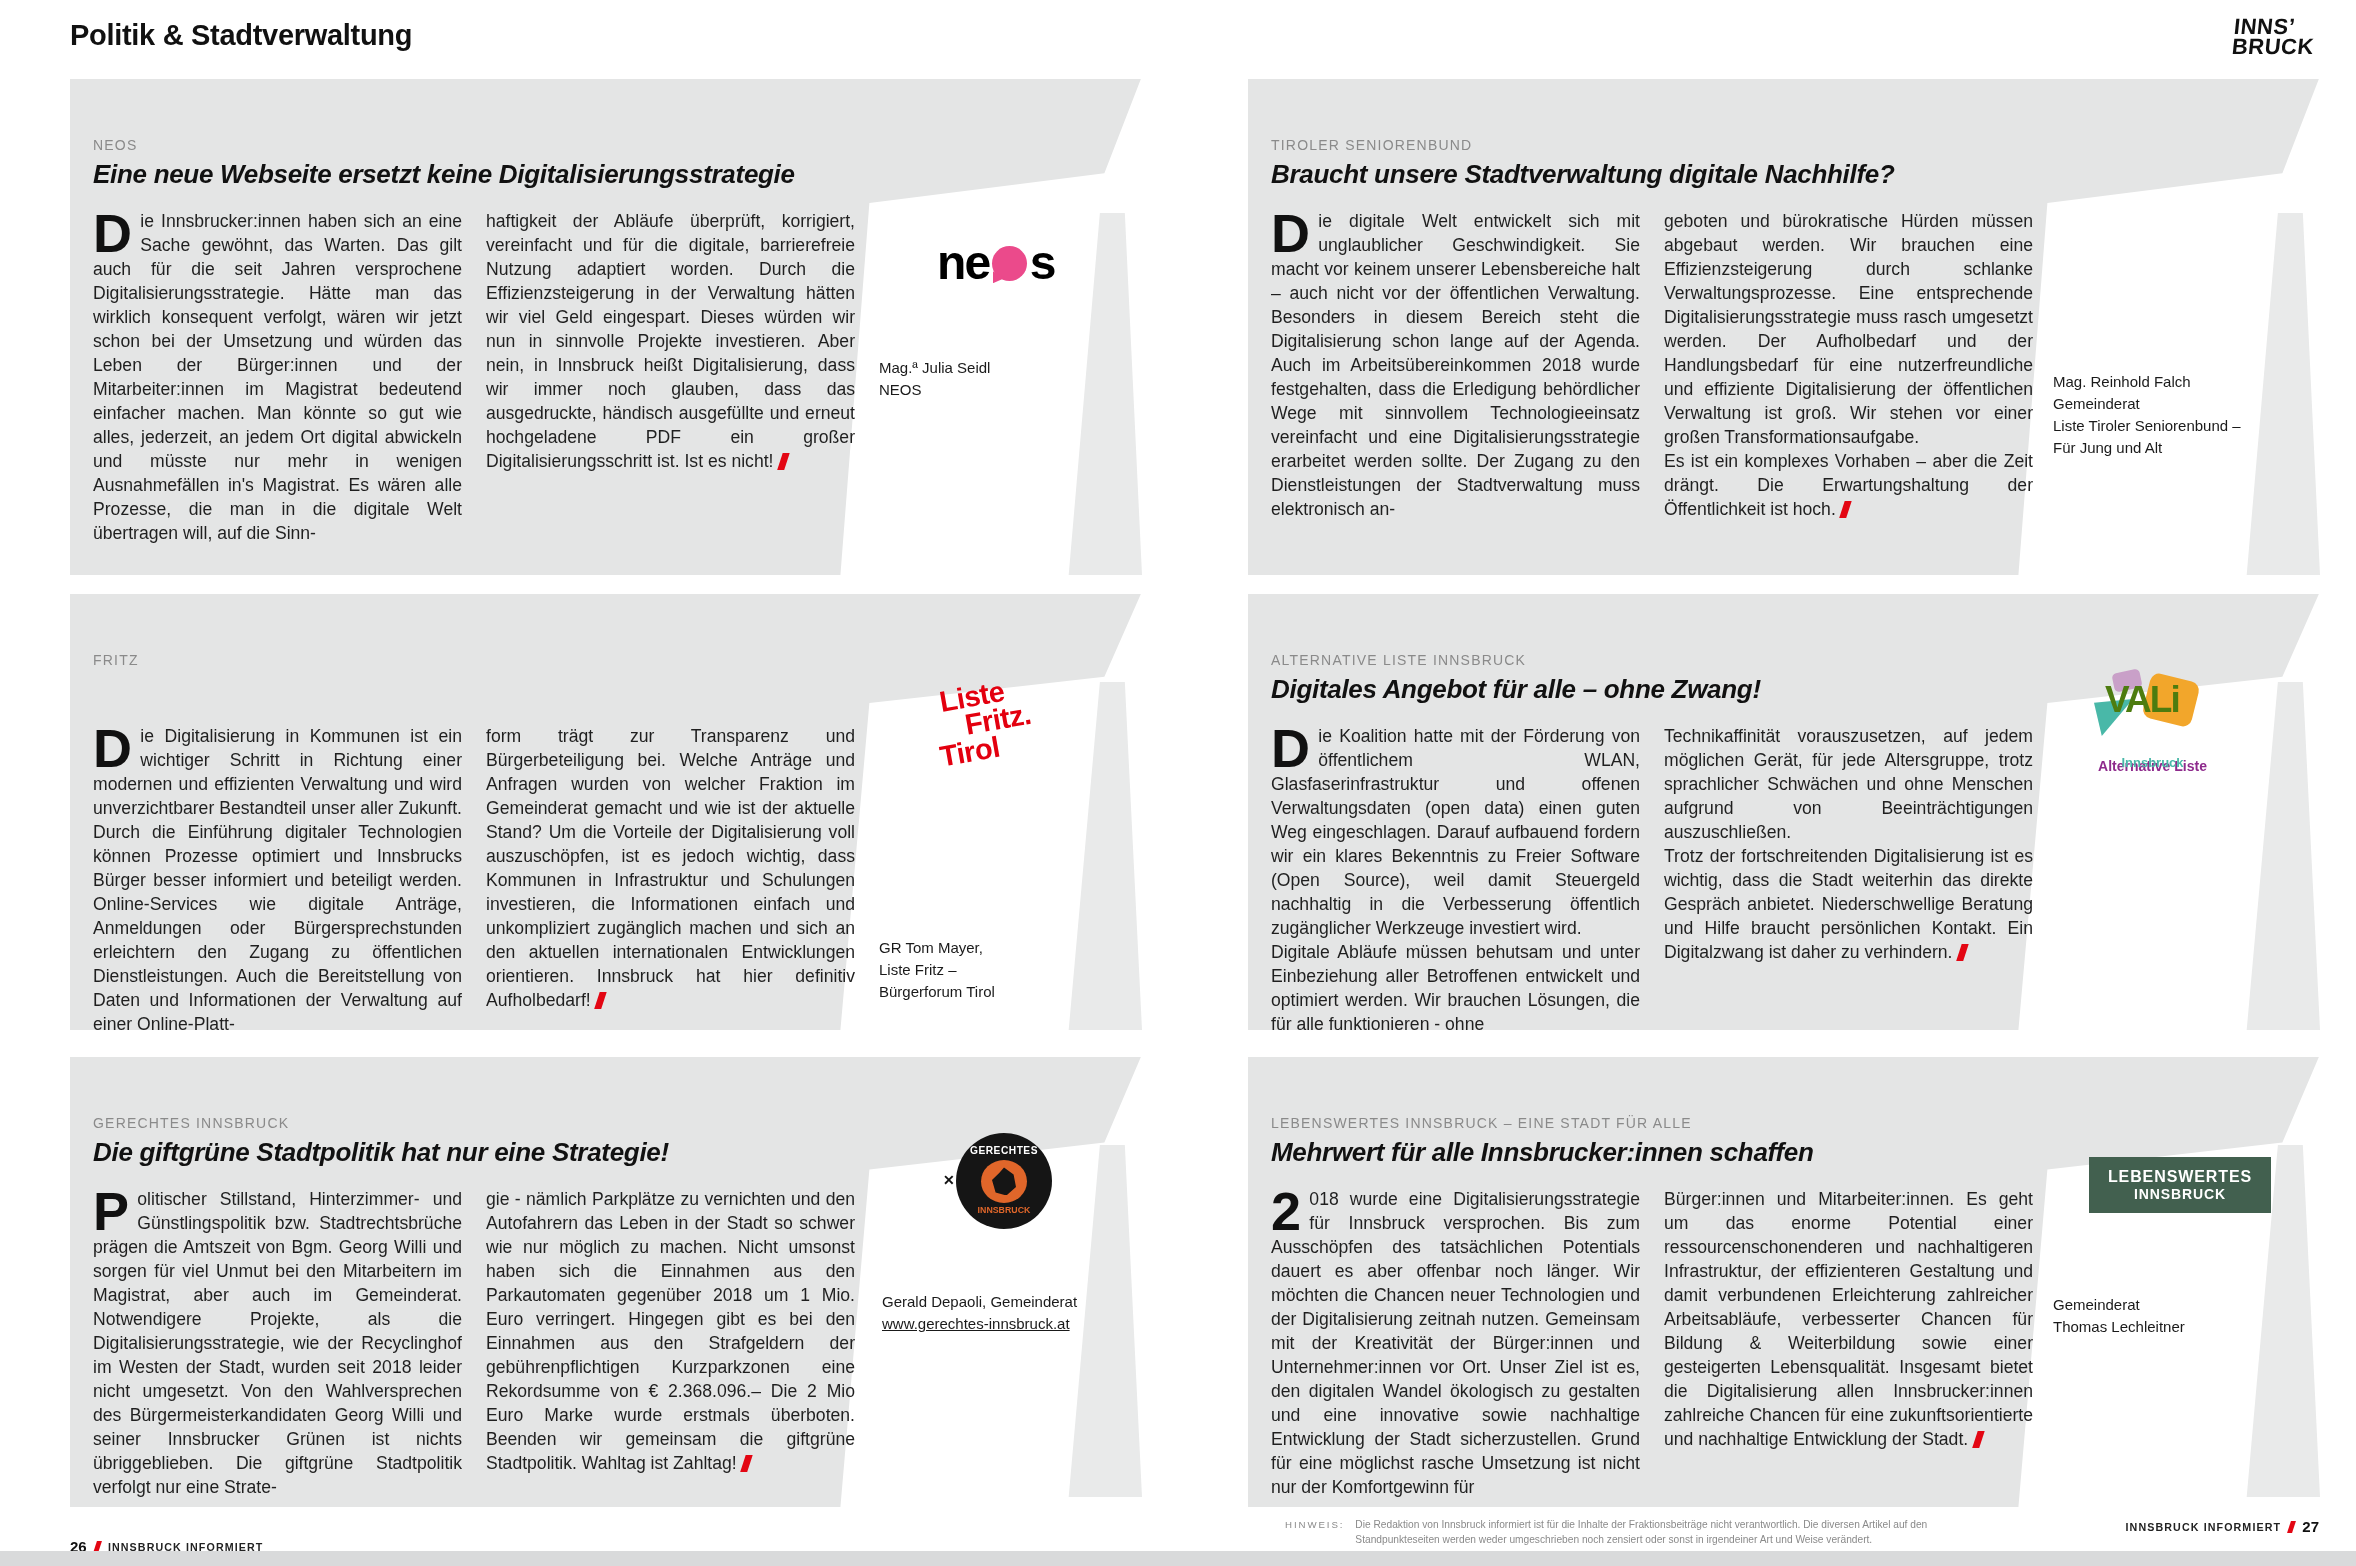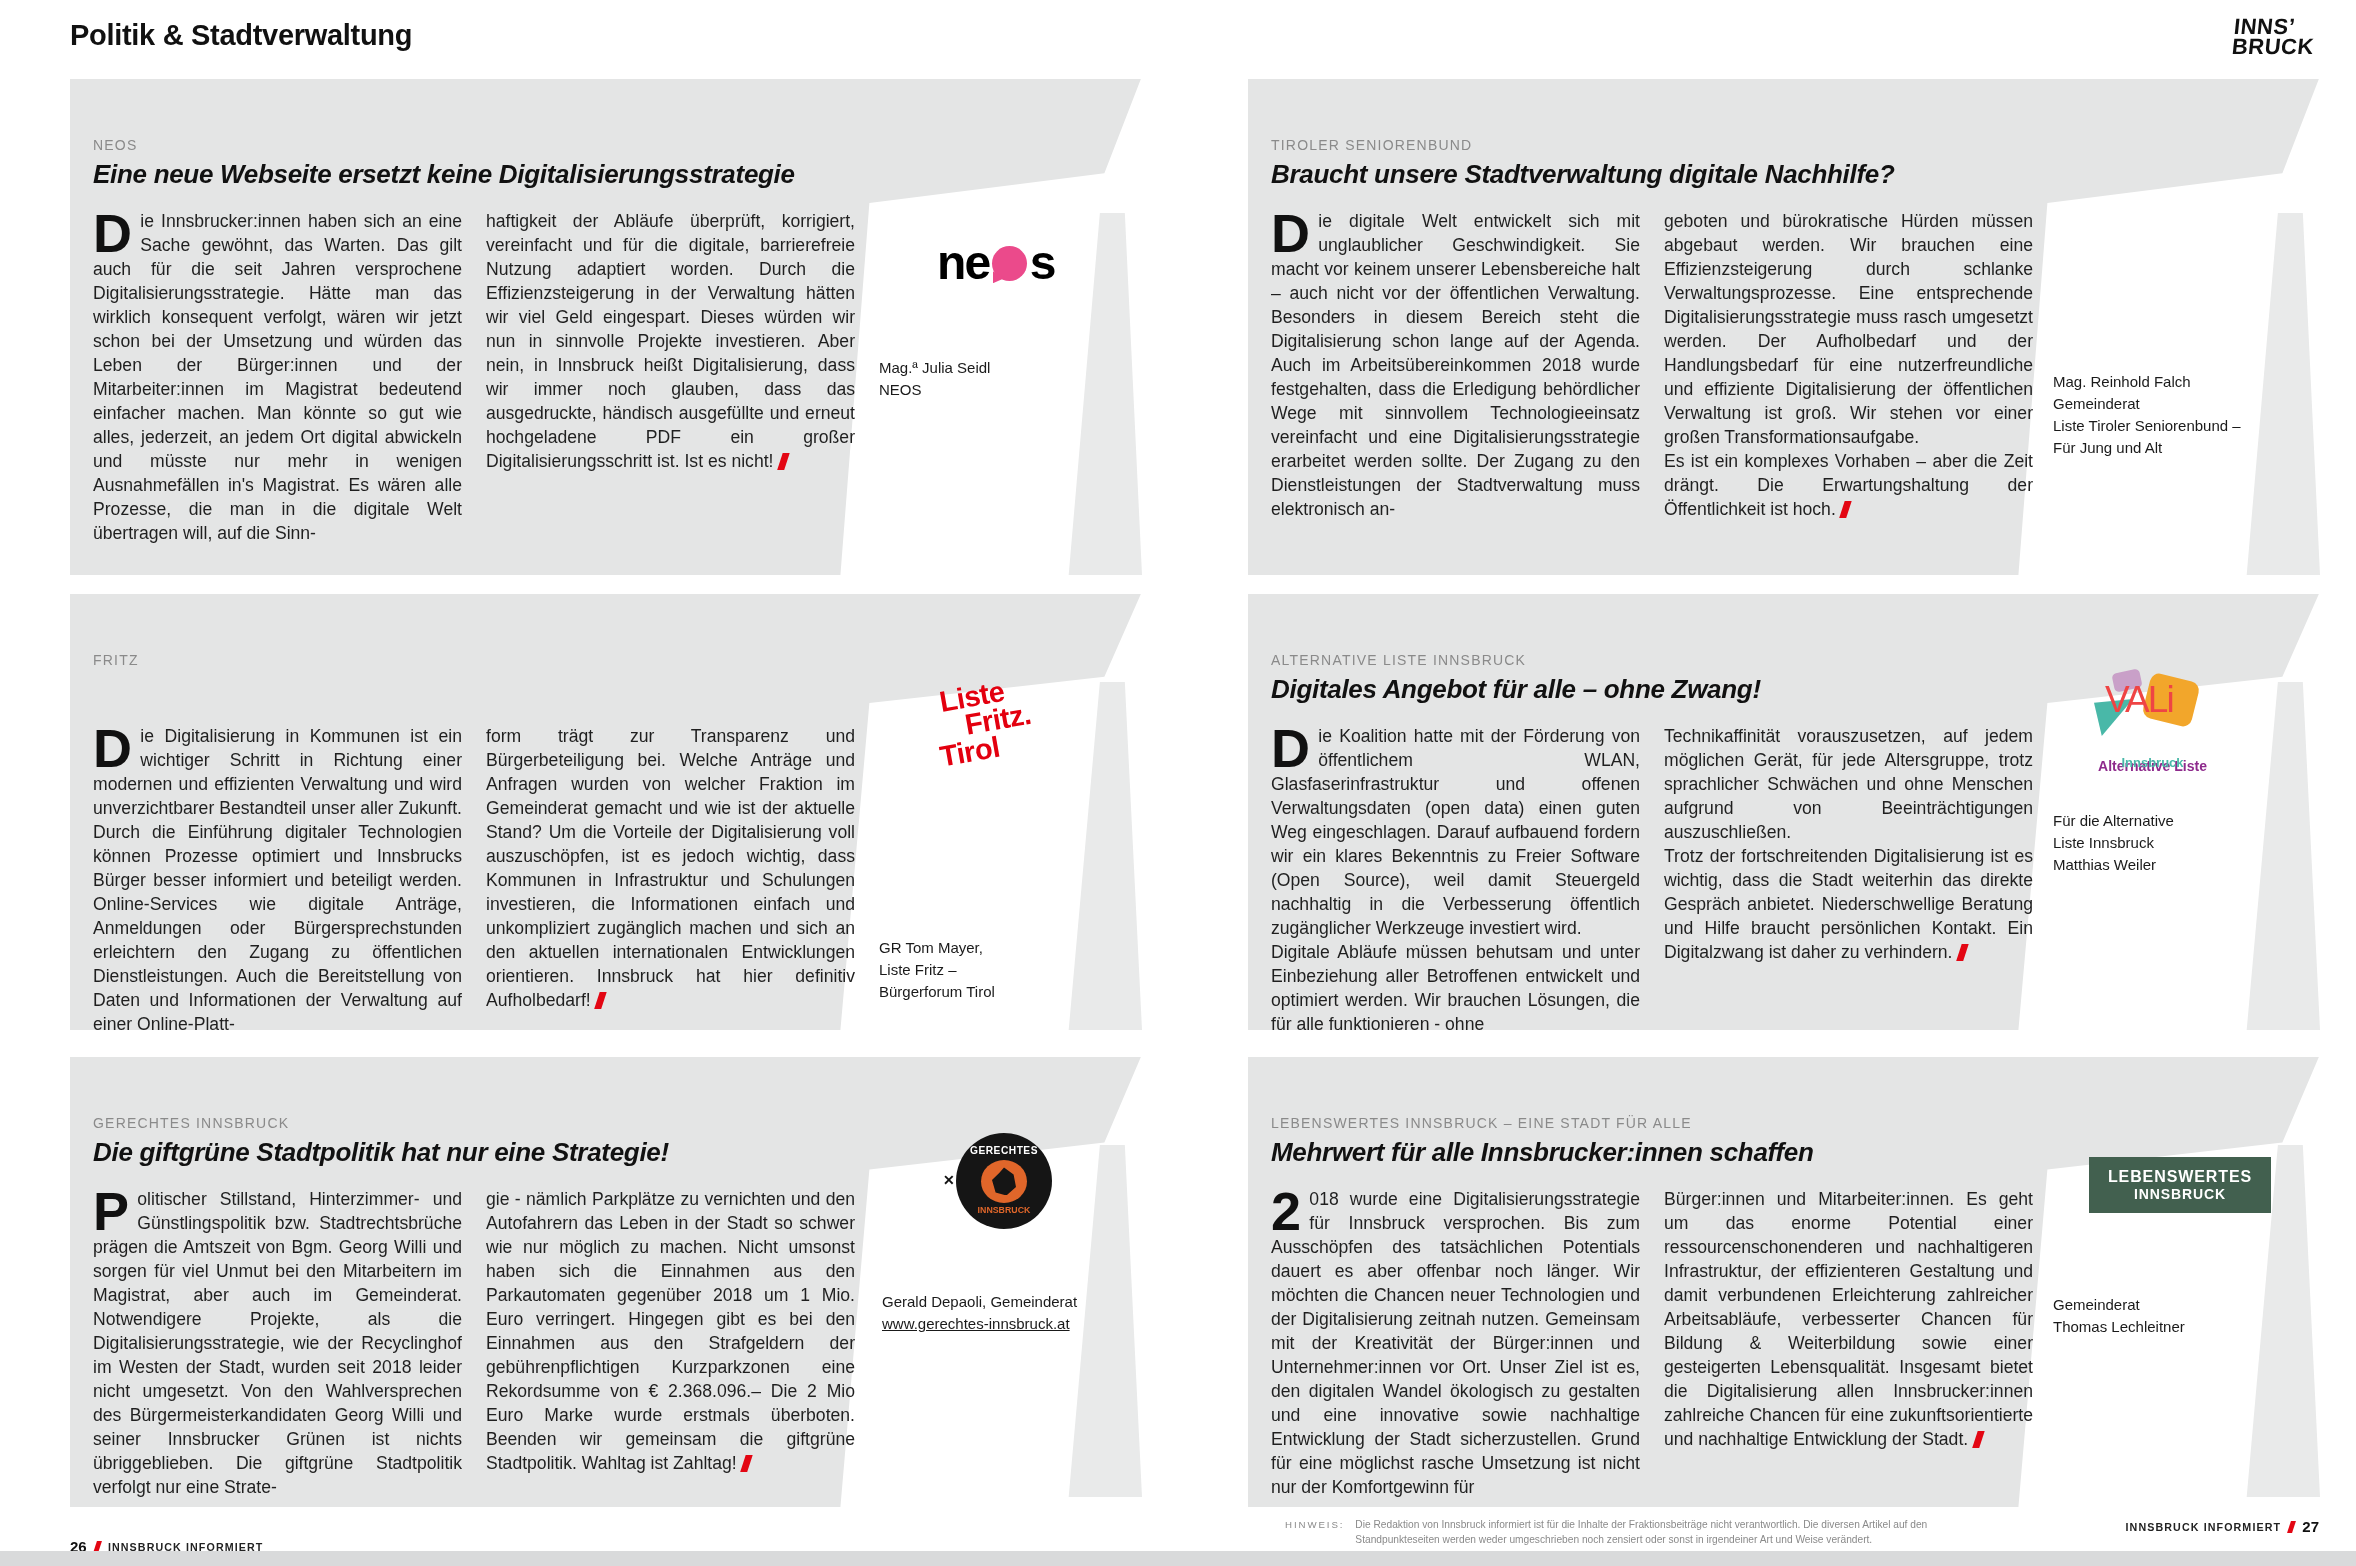--- a/index.html
+++ b/index.html
@@ -40,21 +40,21 @@
   .logo-fritz{position:absolute;transform:rotate(-10deg);color:#e3000f;font-weight:800;
               font-size:29px;line-height:0.93;letter-spacing:-0.5px;}
   .fritz-l1{padding-left:11px;} .fritz-l2{padding-left:32px;} .fritz-l3{padding-left:1.9px;}
 
   
   .logo-ali{position:absolute;width:139px;height:102px;}
   .logo-ali > div{position:absolute;}
   .ali-orange{left:63px;top:0;width:50px;height:46px;background:#f2a62b;border-radius:9.3px;transform:rotate(14deg);}
   .ali-lilac{left:30px;top:-5.6px;width:28px;height:18.6px;background:#c9a0c8;border-radius:4.6px;transform:rotate(-12deg);}
   .ali-teal{left:11px;top:22px;width:39px;height:37px;background:#49b8a8;clip-path:polygon(0 10%,100% 0,20% 100%);}
-  .ali-mark{left:22px;top:1.9px;font-size:37px;font-weight:400;color:#ef4444;letter-spacing:-1.9px;}
+  .ali-mark{left:22px;top:1.9px;font-size:37px;font-weight:700;color:#4d7c0f;letter-spacing:-1.9px;}
   .ali-line1{top:59px;width:139px;text-align:center;color:#8e2a8c;font-weight:700;font-size:14px;margin-top:22px;}
   .ali-line2{top:78px;width:139px;text-align:center;color:#49b8a8;font-weight:700;font-size:13px;}
 
   
   .logo-ger{position:absolute;width:96px;height:96px;border-radius:50%;background:#151515;}
   .ger-top{position:absolute;top:12px;width:100%;text-align:center;color:#fff;font-size:10.2px;
            font-weight:700;letter-spacing:0.5px;}
   .ger-center{position:absolute;left:25px;top:27px;width:46px;height:43px;background:#e0662a;border-radius:50%;}
   .ger-bird{position:absolute;left:11px;top:7.4px;width:24px;height:28px;background:#151515;
             clip-path:polygon(50% 0,90% 25%,100% 70%,60% 100%,15% 90%,0 45%,30% 20%);}
@@ -177,25 +177,20 @@
     </div>
   </div>
   <div class="logo-ali" style="left:835px;top:83px">
     <div class="ali-orange"></div>
     <div class="ali-lilac"></div>
     <div class="ali-teal"></div>
     <div class="ali-mark">VALi</div>
     <div class="ali-line1">Alternative Liste</div>
     <div class="ali-line2">Innsbruck</div>
   </div>
-  <div class="caption" style="left:805px;top:216px">
-    <div>Für die Alternative</div>
-    <div>Liste Innsbruck</div>
-    <div>Matthias Weiler</div>
-  </div>
 </section>
 
 <section class="article" style="left:70px;top:1057px;height:450px">
   <div class="panel"></div>
   <div class="sliver" style="top:88px;height:352px"></div>
   <div class="kicker">GERECHTES INNSBRUCK</div>
   <h2 class="headline">Die giftgrüne Stadtpolitik hat nur eine Strategie!</h2>
   <div class="cols">
     <div class="col">
       <p class="par"><span class="dropcap">P</span><span>olitischer Stillstand, Hinterzimmer- und Günstlingspolitik bzw. Stadtrechtsbrüche prägen die Amtszeit von Bgm. Georg Willi und sorgen für viel Unmut bei den Mitarbeitern im Magistrat, aber auch im Gemeinderat. Notwendigere Projekte, als die Digitalisierungsstrategie, wie der Recyclinghof im Westen der Stadt, wurden seit 2018 leider nicht umgesetzt. Von den Wahlversprechen des Bürgermeisterkandidaten Georg Willi und seiner Innsbrucker Grünen ist nichts übriggeblieben. Die giftgrüne Stadtpolitik verfolgt nur eine Strate-</span></p>

